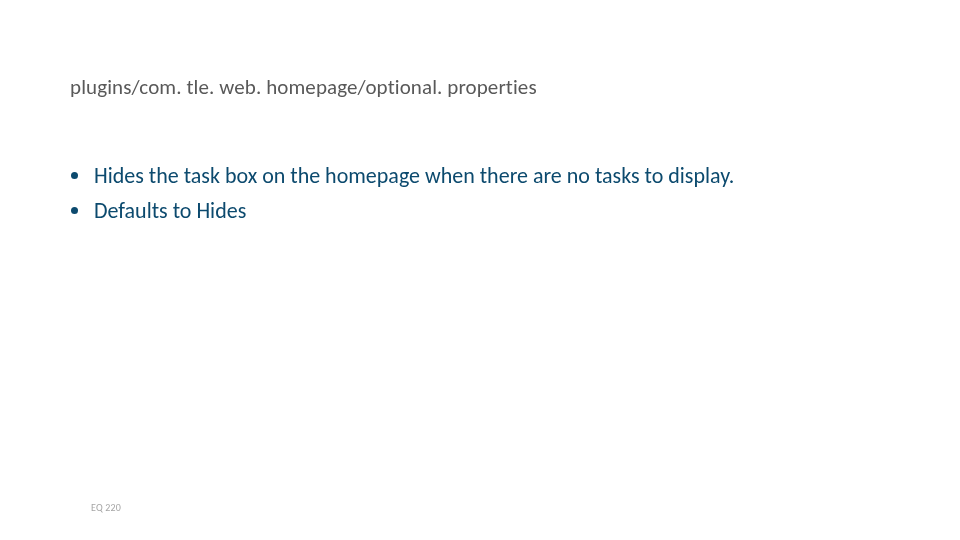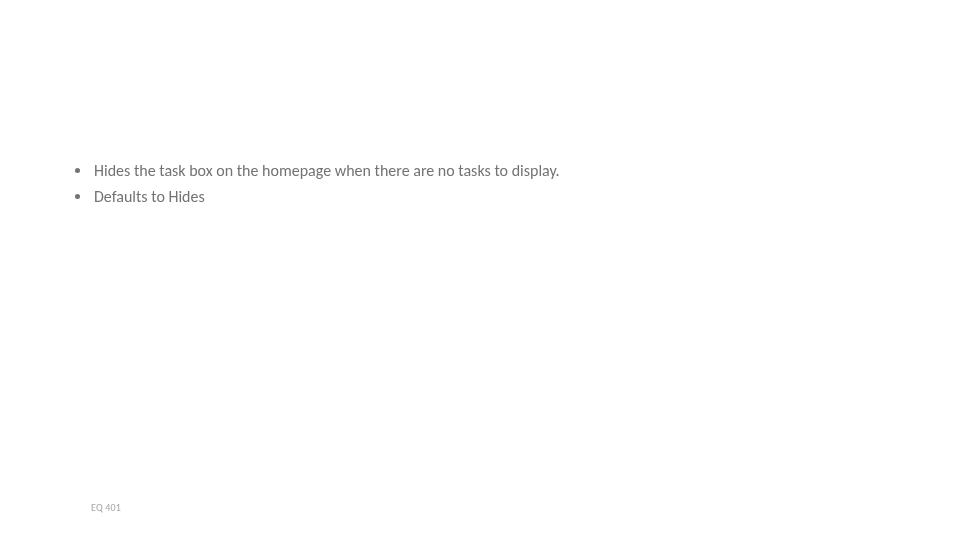--- a/index.html
+++ b/index.html
@@ -23,23 +23,23 @@
     left: 70px;
     top: 74px;
     font-size: 21px;
     color: #595959;
     letter-spacing: 0.1px;
   }
   .bullets {
     position: absolute;
     left: 70px;
     top: 158px;
-    font-size: 16px;
+    font-size: 22px;
     line-height: 1.6;
-    color: #737373;
+    color: #0c4a6e;
   }
   .bullets ul {
     margin: 0;
     padding-left: 22px;
     list-style-type: disc;
   }
   .bullets li {
     padding-left: 2px;
   }
   .footer-code {
@@ -48,20 +48,21 @@
     bottom: 26px;
     font-size: 10px;
     color: #a6a6a6;
     letter-spacing: 0.2px;
   }
 </style>
 </head>
 <body>
 
 <div class="slide">
+  <div class="heading">plugins/com. tle. web. homepage/optional. properties</div>
   <div class="bullets">
     <ul>
       <li>Hides the task box on the homepage when there are no tasks to display.</li>
       <li>Defaults to Hides</li>
     </ul>
   </div>
-  <div class="footer-code">EQ 401</div>
+  <div class="footer-code">EQ 220</div>
 </div>
 
 </body></html>

